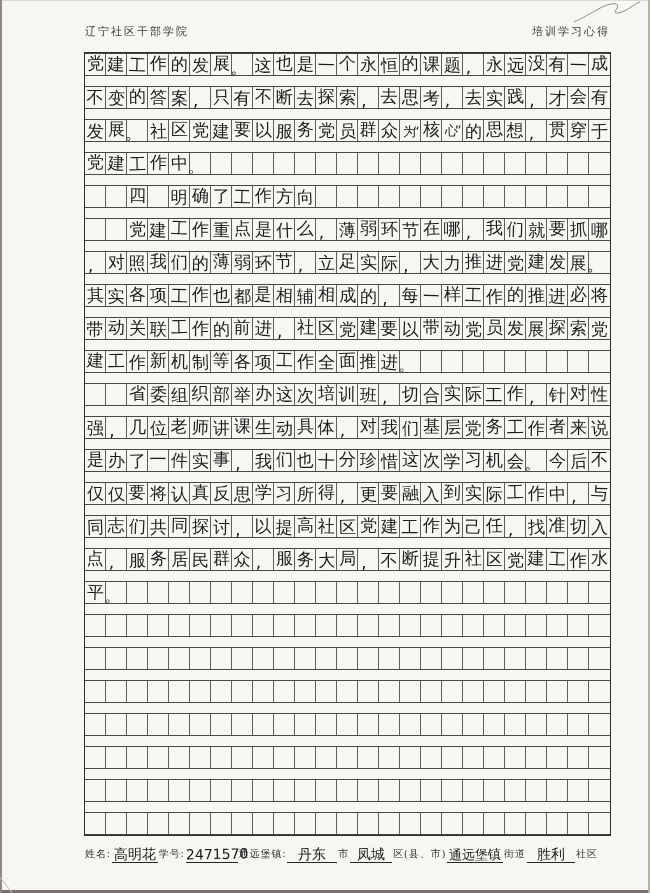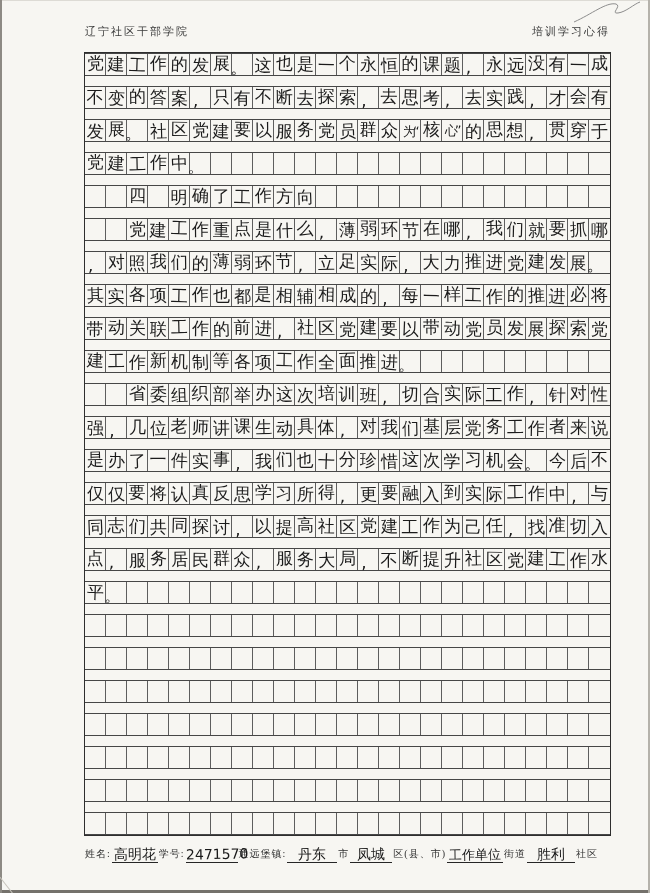--- a/index.html
+++ b/index.html
@@ -1453,17 +1453,17 @@
 <div class="footer">
   <span class="flabel">姓名:</span>
   <span class="fval w-name"><span class="tilt">高明花</span></span>
   <span class="flabel">学号:</span>
   <span class="fval w-id"><span class="tilt">2471570</span></span>
   <span class="flabel">通远堡镇:</span>
   <span class="fval w-city"><span class="tilt">丹东</span></span>
   <span class="flabel">市</span>
   <span class="fval w-district"><span class="tilt">凤城</span></span>
   <span class="flabel">区(县、市)</span>
-  <span class="fval w-town"><span class="tilt">工作单位</span></span>
+  <span class="fval w-town"><span class="tilt">通远堡镇</span></span>
   <span class="flabel">街道</span>
   <span class="fval w-comm"><span class="tilt">胜利</span></span>
   <span class="flabel">社区</span>
 </div>
 
 </body></html>

